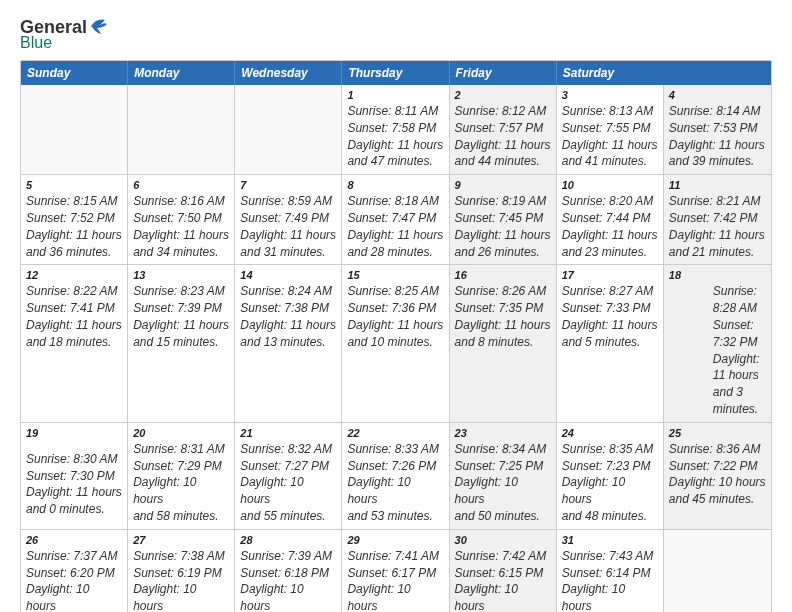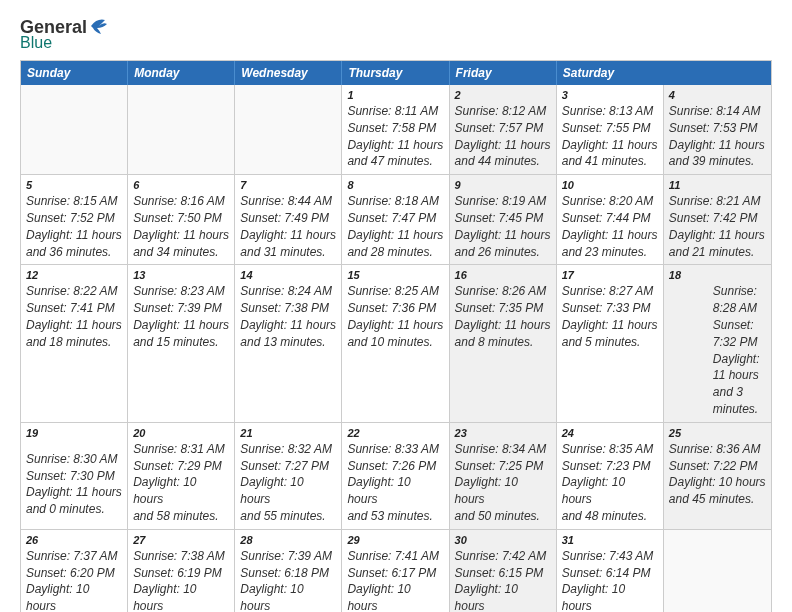--- a/index.html
+++ b/index.html
@@ -172,21 +172,21 @@
           </div>
           <div class="cal-cell">
             <div class="day-num">6</div>
             <div class="cell-text" style="white-space: pre-line;">Sunrise: 8:16 AM
 Sunset: 7:50 PM
 Daylight: 11 hours
 and 34 minutes.</div>
           </div>
           <div class="cal-cell">
             <div class="day-num">7</div>
-            <div class="cell-text" style="white-space: pre-line;">Sunrise: 8:44 AM
+            <div class="cell-text" style="white-space: pre-line;">Sunrise: 8:59 AM
 Sunset: 7:49 PM
 Daylight: 11 hours
 and 31 minutes.</div>
           </div>
           <div class="cal-cell">
             <div class="day-num">8</div>
             <div class="cell-text" style="white-space: pre-line;">Sunrise: 8:18 AM
 Sunset: 7:47 PM
 Daylight: 11 hours
 and 28 minutes.</div>

